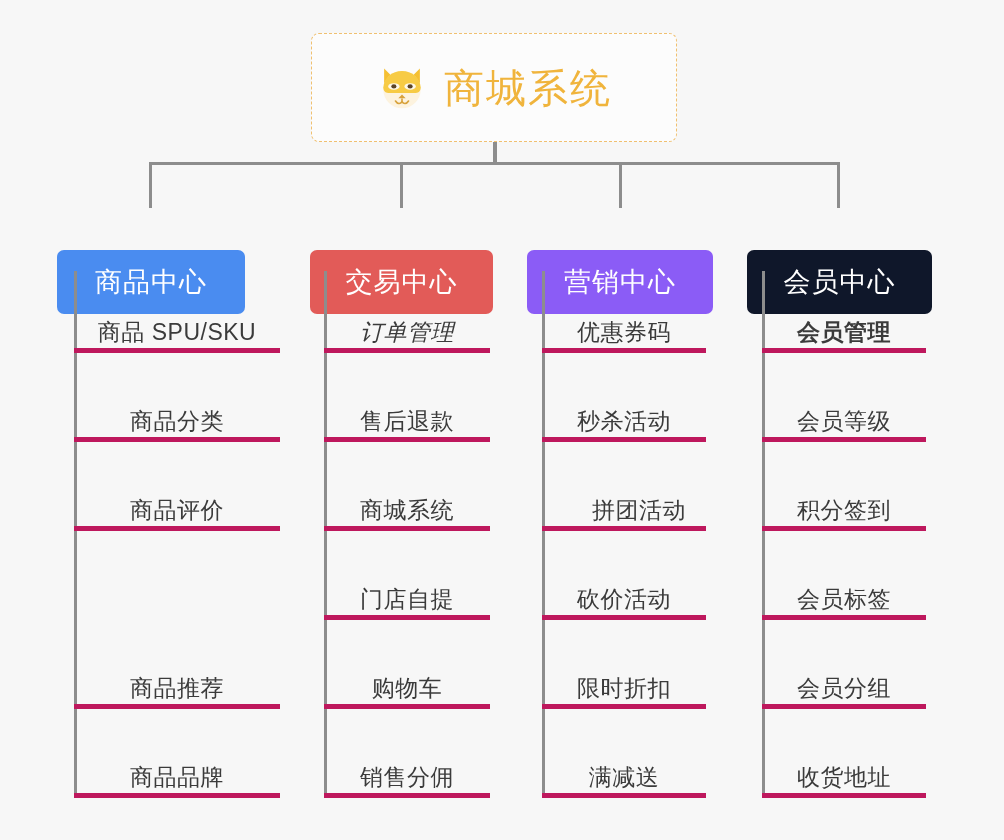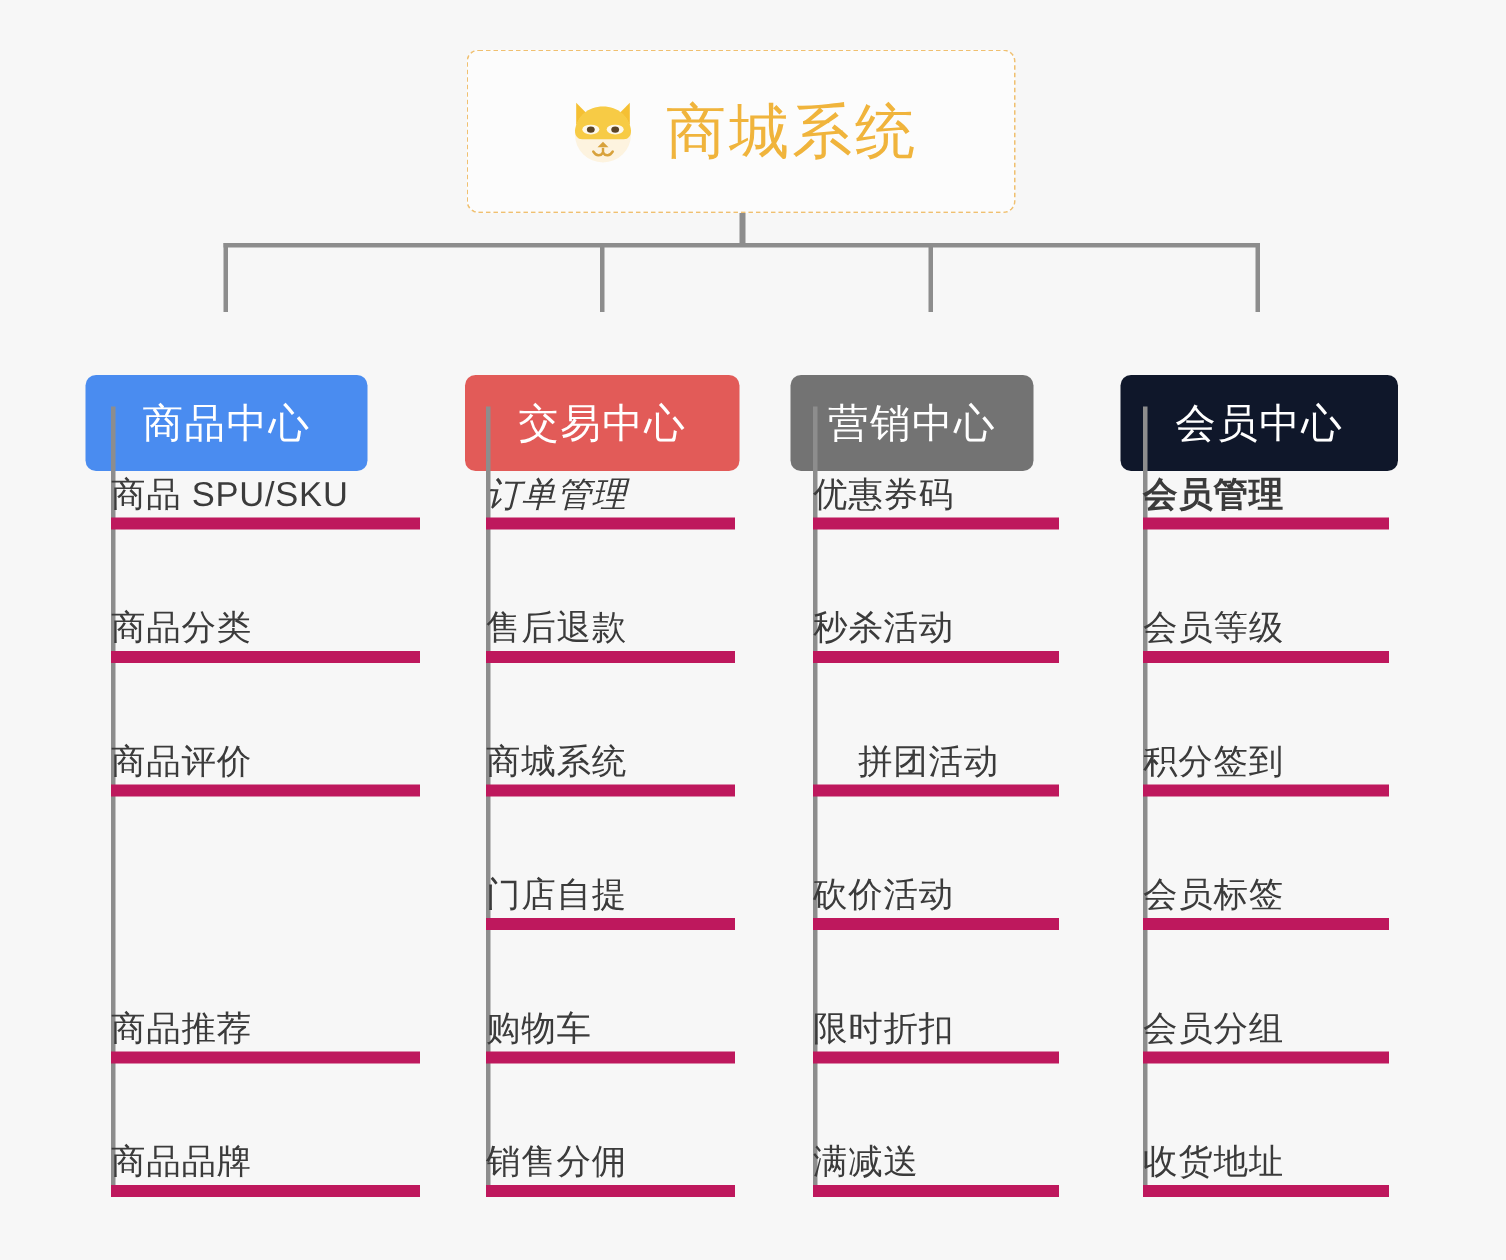--- a/index.html
+++ b/index.html
@@ -91,23 +91,24 @@
     position: absolute;
     left: 0;
     top: 0;
     width: 3px;
     background: #8d8d8d;
   }
   .leaf-item {
     position: absolute;
     left: 0;
     box-sizing: border-box;
-    border-bottom: 8px solid #be185d;
+    border-bottom: 5px solid #be185d;
     display: flex;
     align-items: flex-end;
+    justify-content: center;
     padding-bottom: 3px;
   }
   .leaf-label {
     font-size: 23px;
     color: #3b3b3b;
     white-space: nowrap;
     line-height: 1.1;
     letter-spacing: 0.5px;
   }
 </style>
@@ -184,21 +185,21 @@
         <div class="leaf-item" style="top: 303px; height: 46px; width: 166px;">
           <span class="leaf-label">门店自提</span>
         </div>
         <div class="leaf-item" style="top: 392px; height: 46px; width: 166px;">
           <span class="leaf-label">购物车</span>
         </div>
         <div class="leaf-item" style="top: 481px; height: 46px; width: 166px;">
           <span class="leaf-label">销售分佣</span>
         </div>
       </div>
-      <div class="cat-box" style="left: 527px; width: 162px; background: #737373;">
+      <div class="cat-box" style="left: 527px; width: 186px; background: #8b5cf6;">
         <span>营销中心</span>
       </div>
       <div class="leaf-col" style="left: 542px; top: 271px; width: 164px; height: 527px;">
         <div class="leaf-spine" style="height: 527px;"></div>
         <div class="leaf-item" style="top: 36px; height: 46px; width: 164px;">
           <span class="leaf-label">优惠券码</span>
         </div>
         <div class="leaf-item" style="top: 125px; height: 46px; width: 164px;">
           <span class="leaf-label">秒杀活动</span>
         </div>

